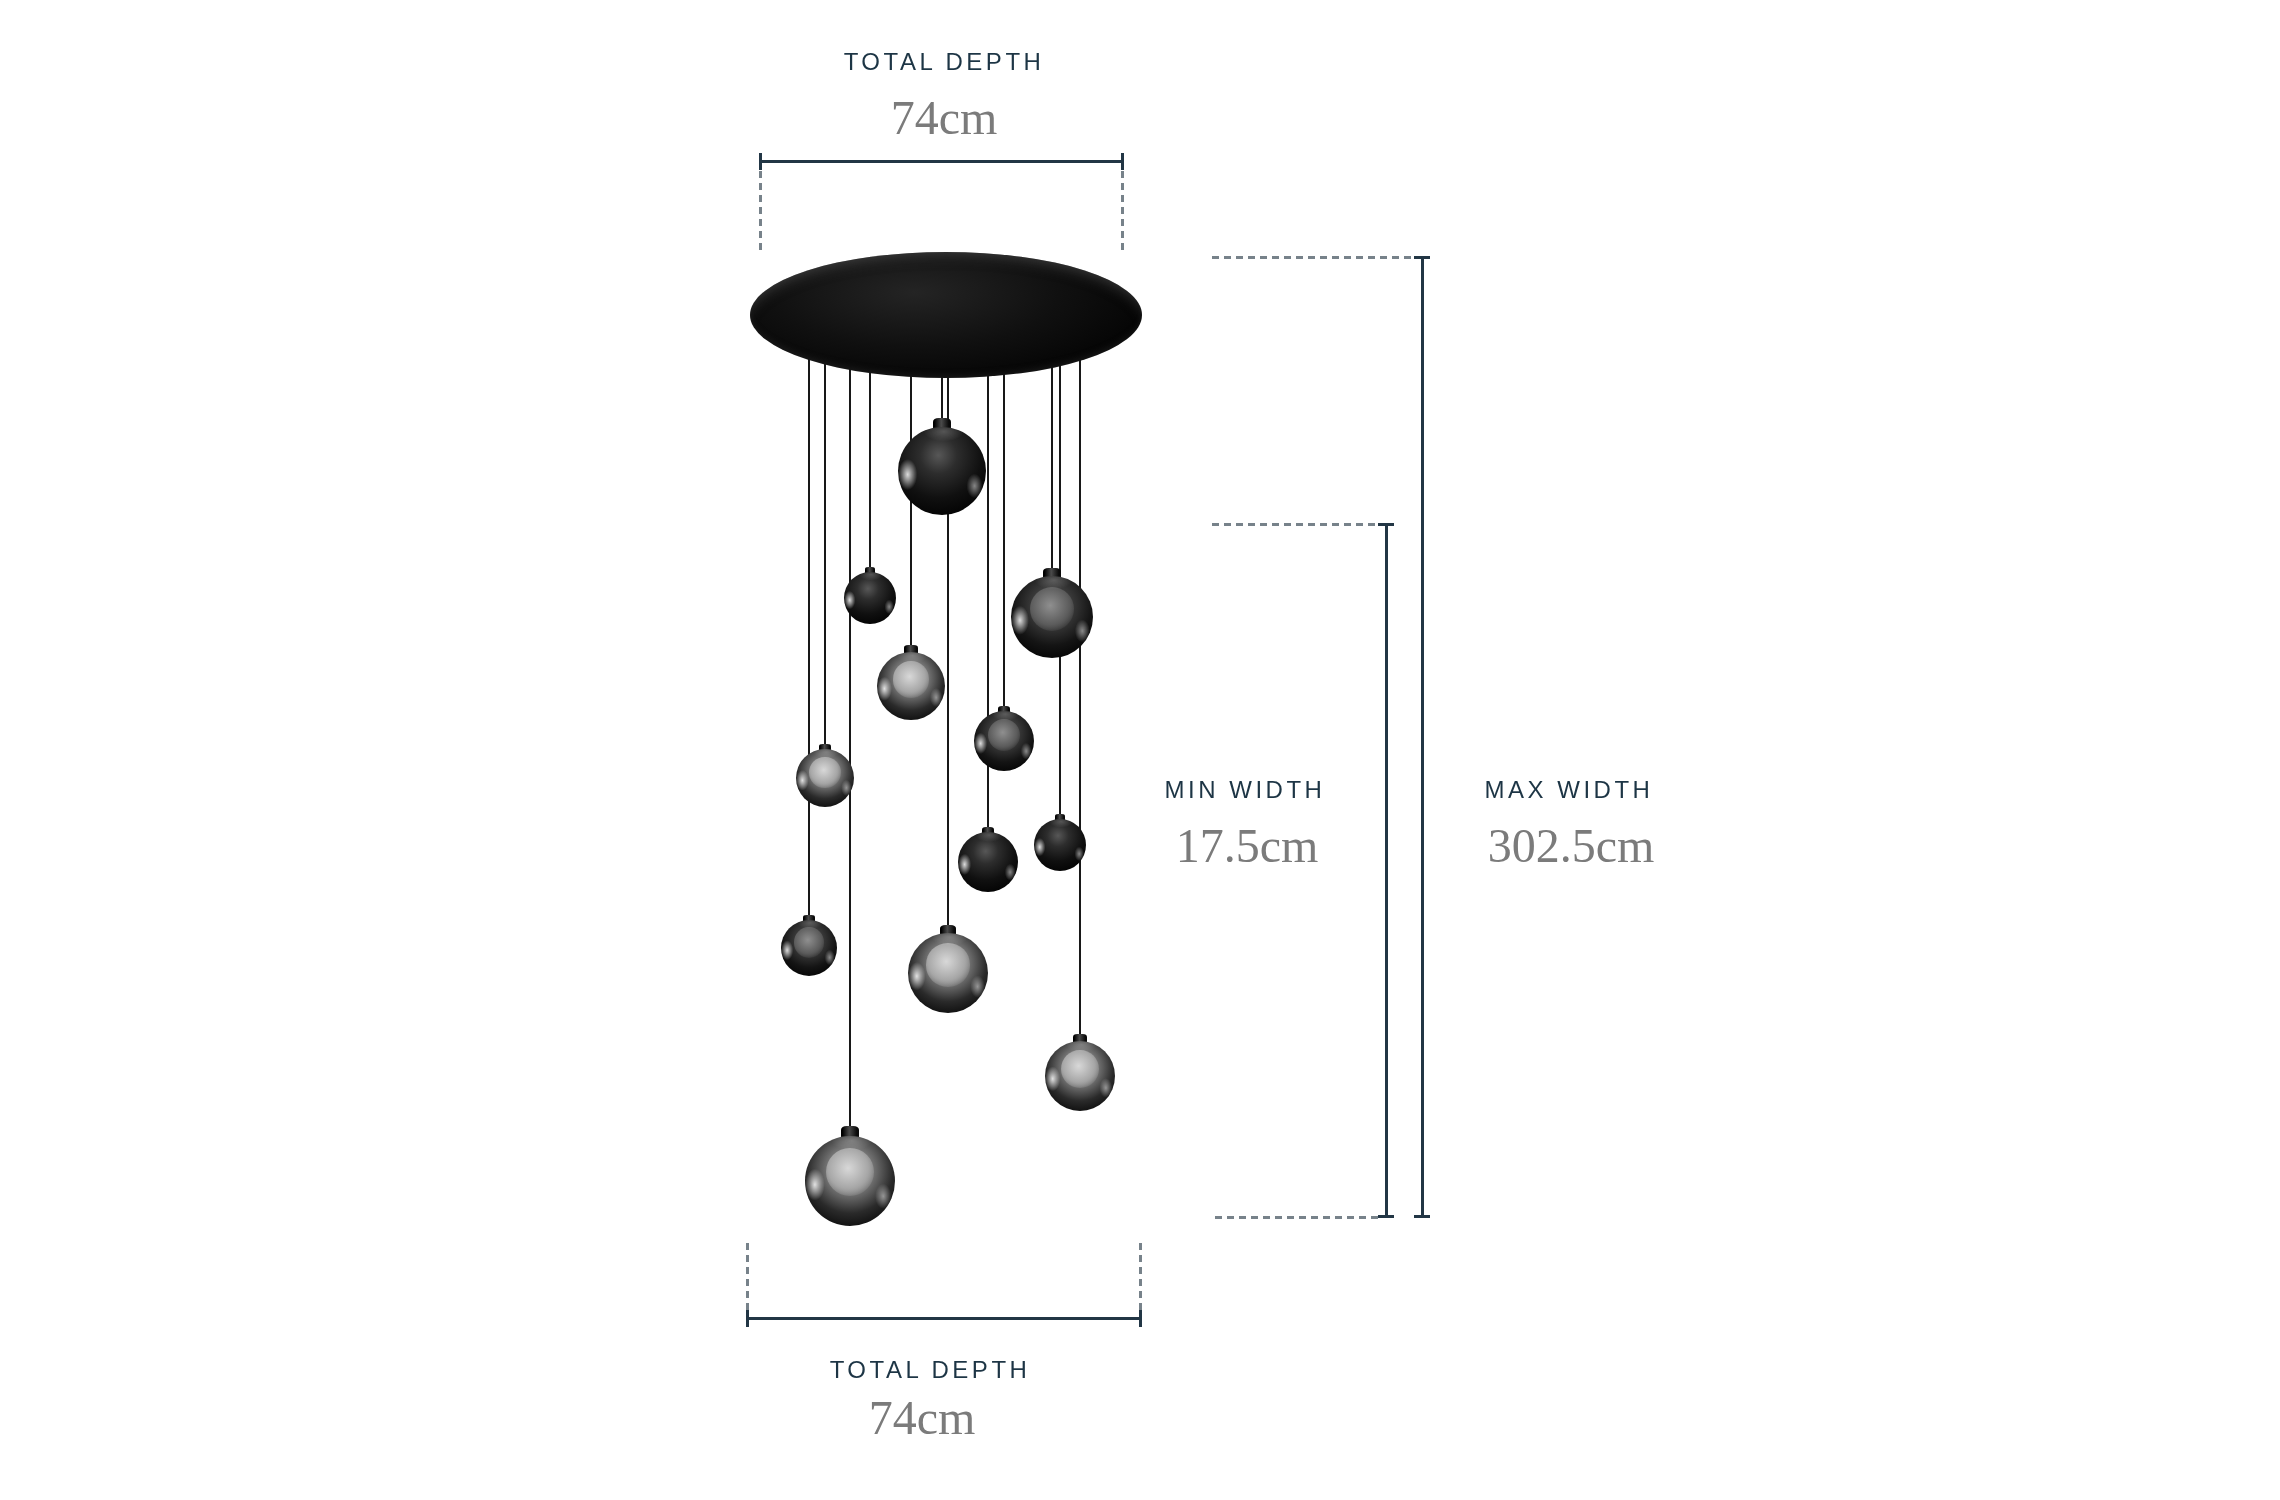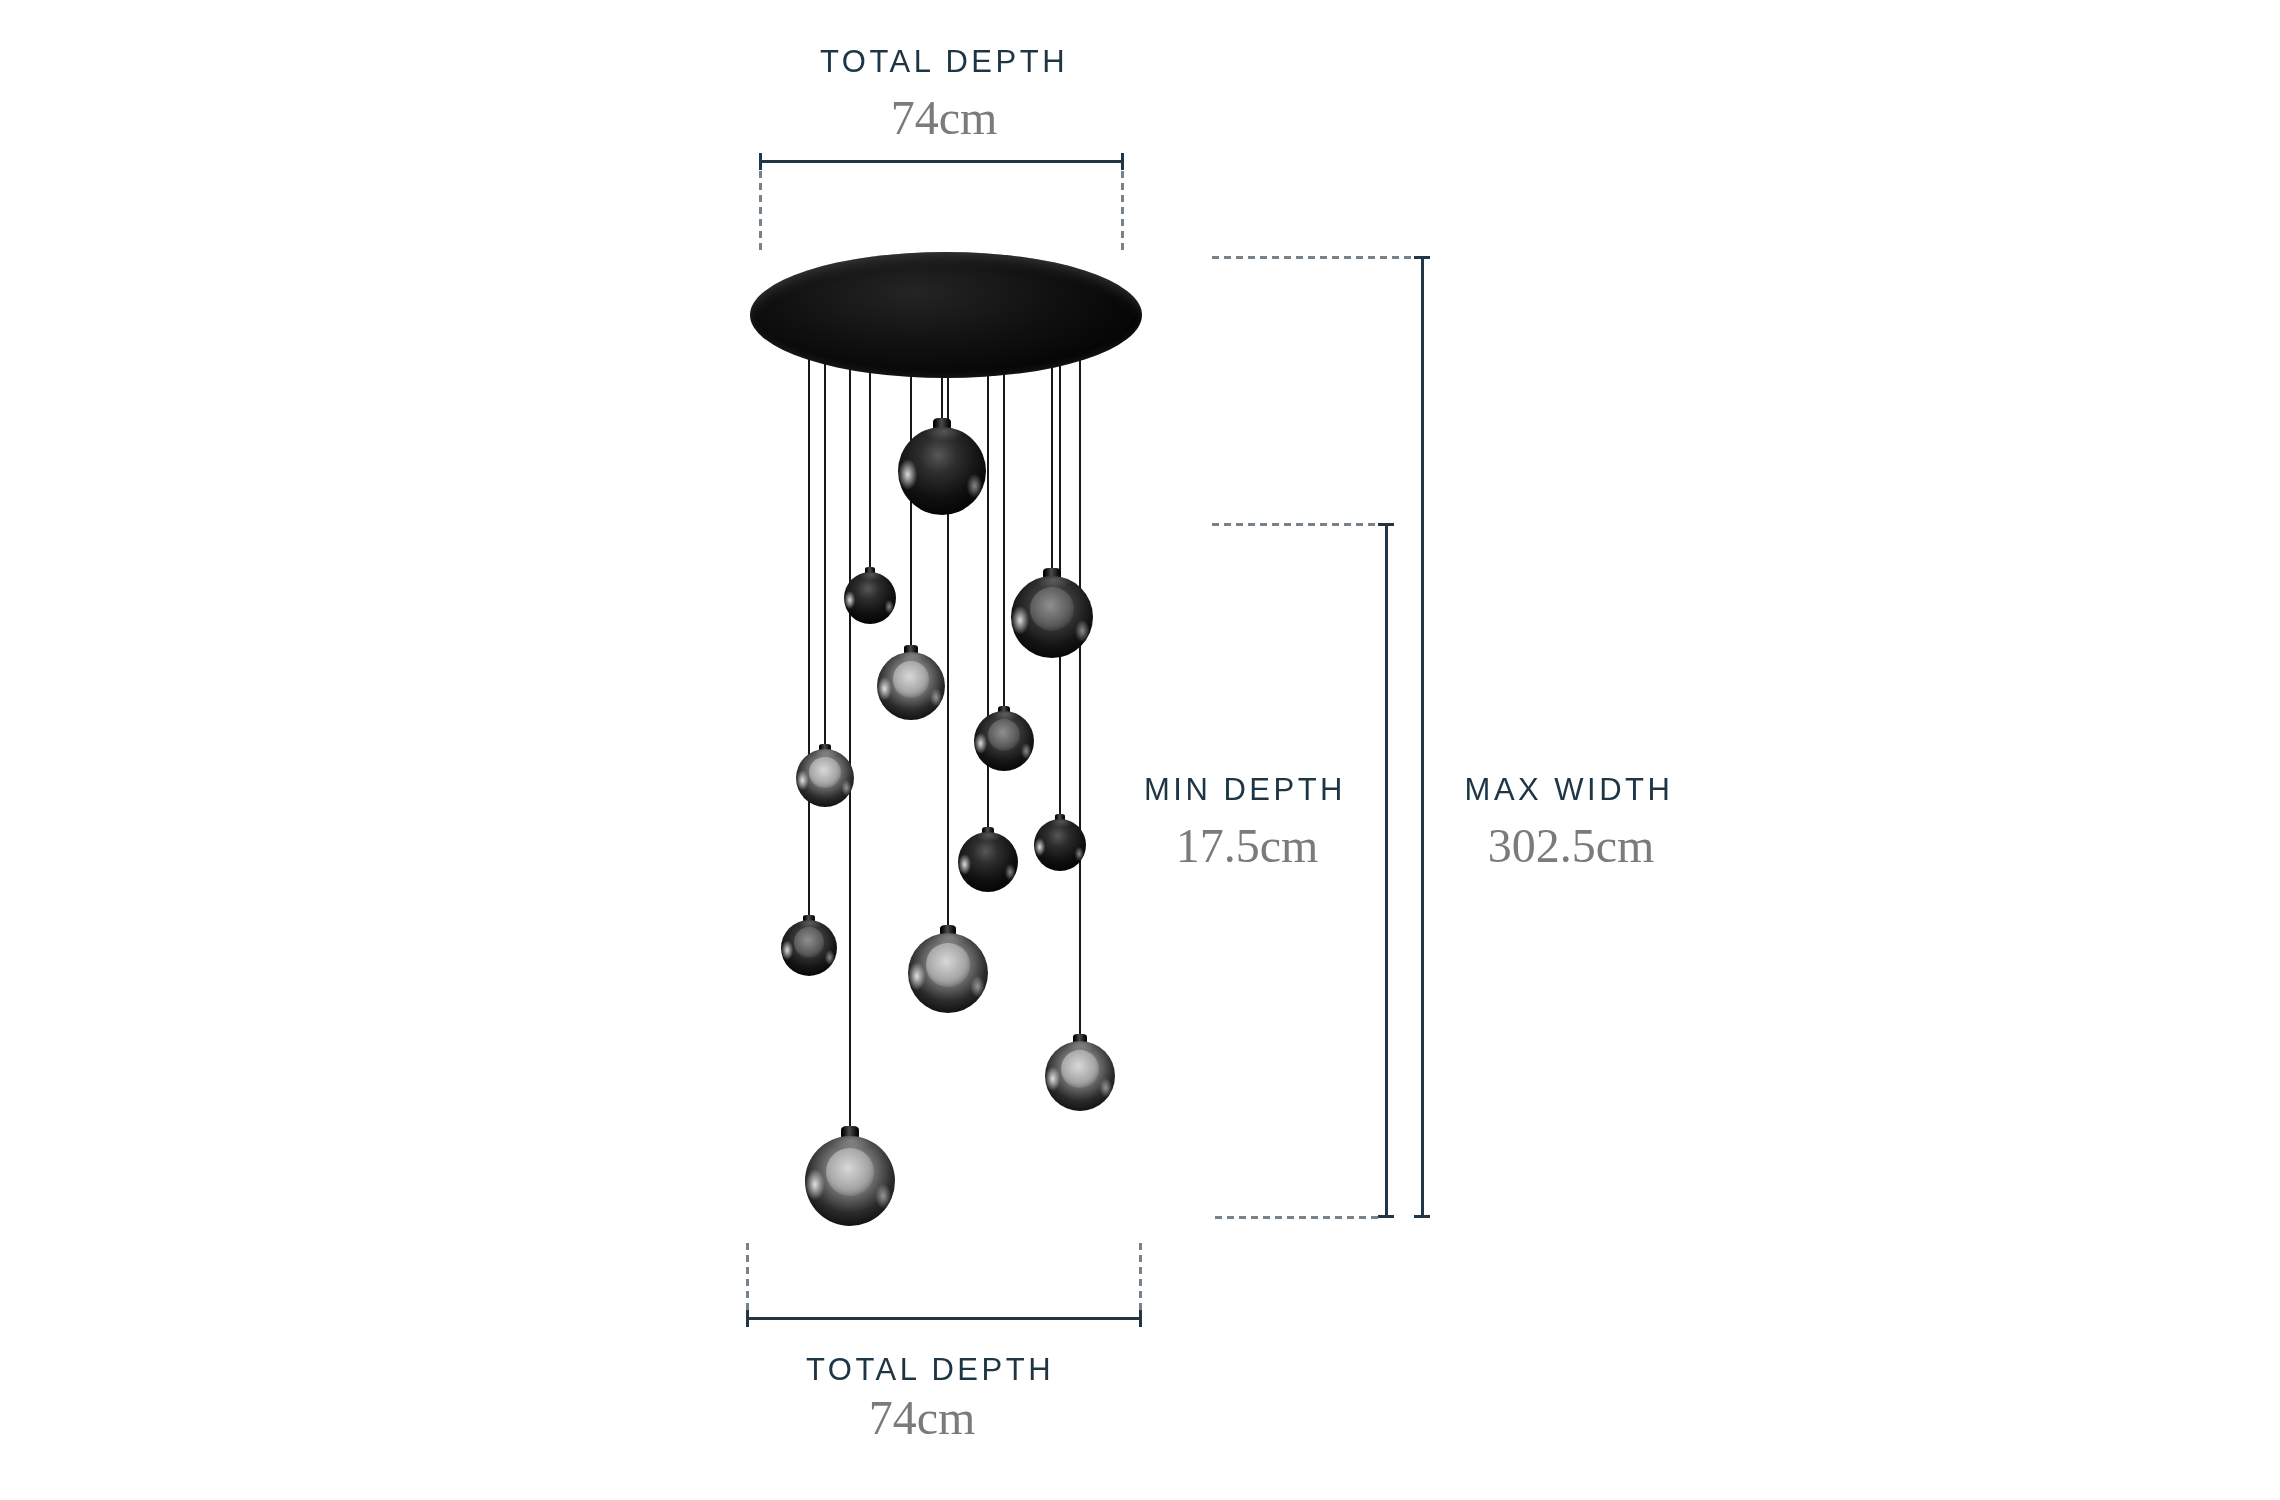--- a/index.html
+++ b/index.html
@@ -6,21 +6,21 @@
   html,body { margin:0; padding:0; background:#fff; }
   .stage {
     position:relative; width:2280px; height:1500px;
     background:var(--bg,#fff); overflow:hidden;
     font-family:"Liberation Sans", sans-serif;
   }
   
   .dim-label {
     position:absolute; transform:translateX(-50%);
     font-family:"Liberation Sans", sans-serif;
-    font-size:31px; letter-spacing:3.5px; font-weight:500;
+    font-size:24px; letter-spacing:3.5px; font-weight:500;
     color:var(--label,#1d3545); white-space:nowrap; line-height:30px;
   }
   .dim-value {
     position:absolute; transform:translateX(-50%);
     font-family:"Liberation Serif", serif;
     font-size:48px; color:var(--value,#7b7b7b);
     white-space:nowrap; line-height:56px;
   }
   
   .hline { position:absolute; height:3px; background:var(--line,#223645); }
@@ -124,21 +124,21 @@
   <div class="dash-h" style="left:1215px; top:1216px; width:165px;"></div>
 
   <div class="vline" style="left:1385px; top:524px; height:694px;"></div>
   <div class="cap-h" style="left:1378px; top:523px;"></div>
   <div class="cap-h" style="left:1378px; top:1215px;"></div>
 
   <div class="vline" style="left:1421px; top:257px; height:961px;"></div>
   <div class="cap-h" style="left:1414px; top:256px;"></div>
   <div class="cap-h" style="left:1414px; top:1215px;"></div>
 
-  <div class="dim-label" style="left:1245px; top:775px;">MIN DEPTH</div>
+  <div class="dim-label" style="left:1245px; top:775px;">MIN WIDTH</div>
   <div class="dim-value" style="left:1247px; top:818px;">17.5cm</div>
 
   <div class="dim-label" style="left:1569px; top:775px;">MAX WIDTH</div>
   <div class="dim-value" style="left:1571px; top:818px;">302.5cm</div>
 
   <div class="dash-v" style="left:746px;  top:1243px; height:80px;"></div>
   <div class="dash-v" style="left:1139px; top:1243px; height:80px;"></div>
   <div class="hline" style="left:748px; top:1317px; width:393px;"></div>
   <div class="tick-v" style="left:746px;  top:1310px;"></div>
   <div class="tick-v" style="left:1139px; top:1310px;"></div>

